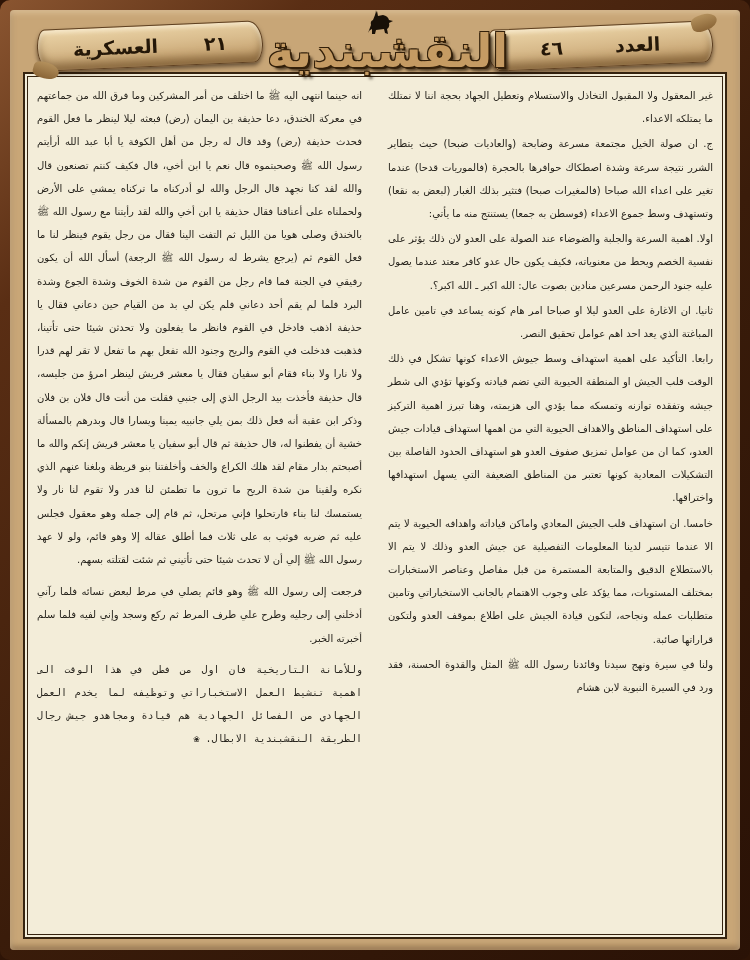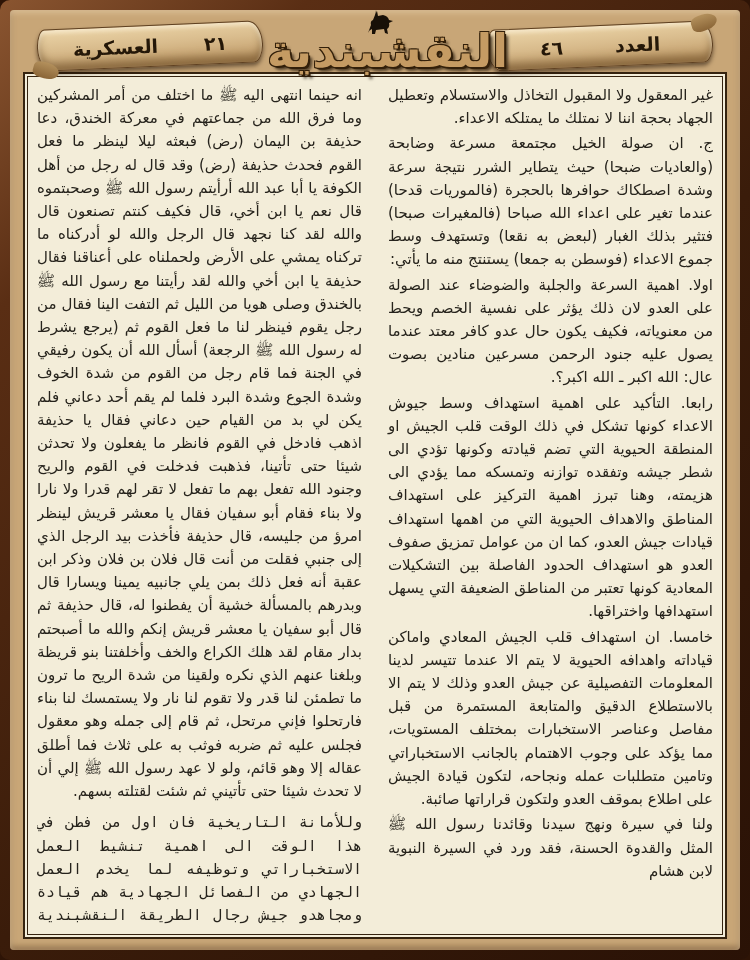--- a/index.html
+++ b/index.html
@@ -32,21 +32,21 @@
   .columns{
     position:absolute;inset:10px 12px 8px 12px;
     display:flex;direction:rtl;gap:26px;
     overflow:hidden;
   }
   .col{
     flex:1 1 0;
     direction:rtl;
     text-align:justify;
     color:#26231c;
-    font-size:15px;
+    font-size:10px;
     line-height:23.2px;
   }
   .col p{margin:0 0 2px 0;}
   .col-left p{margin:0 0 9px 0;}
   .col-left p:last-child{margin-bottom:0;font-family:Liberation Mono, monospace;}
   
   .banner{
     position:absolute;top:15px;height:40px;
     display:flex;align-items:center;justify-content:center;
     direction:rtl;
@@ -108,27 +108,29 @@
       <div class="logo-text">النقشبندية</div>
     </div>
 
     <div class="content">
       <div class="columns">
 
         <div class="col col-right">
           <p>غير المعقول ولا المقبول التخاذل والاستسلام وتعطيل الجهاد بحجة اننا لا نمتلك ما يمتلكه الاعداء.</p>
           <p>ج. ان صولة الخيل مجتمعة مسرعة وضابحة (والعاديات ضبحا) حيث يتطاير الشرر نتيجة سرعة وشدة اصطكاك حوافرها بالحجرة (فالموريات قدحا) عندما تغير على اعداء الله صباحا (فالمغيرات صبحا) فتثير بذلك الغبار (لبعض به نقعا) وتستهدف وسط جموع الاعداء (فوسطن به جمعا) يستنتج منه ما يأتي:</p>
           <p>اولا. اهمية السرعة والجلبة والضوضاء عند الصولة على العدو لان ذلك يؤثر على نفسية الخصم ويحط من معنوياته، فكيف يكون حال عدو كافر معتد عندما يصول عليه جنود الرحمن مسرعين منادين بصوت عال: الله اكبر ـ الله اكبر؟.</p>
+          <p>ثانيا. ان الاغارة على العدو ليلا او صباحا امر هام كونه يساعد في تامين عامل المباغتة الذي يعد احد اهم عوامل تحقيق النصر.</p>
           <p>رابعا. التأكيد على اهمية استهداف وسط جيوش الاعداء كونها تشكل في ذلك الوقت قلب الجيش او المنطقة الحيوية التي تضم قيادته وكونها تؤدي الى شطر جيشه وتفقده توازنه وتمسكه مما يؤدي الى هزيمته، وهنا تبرز اهمية التركيز على استهداف المناطق والاهداف الحيوية التي من اهمها استهداف قيادات جيش العدو، كما ان من عوامل تمزيق صفوف العدو هو استهداف الحدود الفاصلة بين التشكيلات المعادية كونها تعتبر من المناطق الضعيفة التي يسهل استهدافها واختراقها.</p>
           <p>خامسا. ان استهداف قلب الجيش المعادي واماكن قياداته واهدافه الحيوية لا يتم الا عندما تتيسر لدينا المعلومات التفصيلية عن جيش العدو وذلك لا يتم الا بالاستطلاع الدقيق والمتابعة المستمرة من قبل مفاصل وعناصر الاستخبارات بمختلف المستويات، مما يؤكد على وجوب الاهتمام بالجانب الاستخباراتي وتامين متطلبات عمله ونجاحه، لتكون قيادة الجيش على اطلاع بموقف العدو ولتكون قراراتها صائبة.</p>
           <p>ولنا في سيرة ونهج سيدنا وقائدنا رسول الله ﷺ المثل والقدوة الحسنة، فقد ورد في السيرة النبوية لابن هشام</p>
         </div>
 
         <div class="col col-left">
           <p>انه حينما انتهى اليه ﷺ ما اختلف من أمر المشركين وما فرق الله من جماعتهم في معركة الخندق، دعا حذيفة بن اليمان (رض) فبعثه ليلا لينظر ما فعل القوم فحدث حذيفة (رض) وقد قال له رجل من أهل الكوفة يا أبا عبد الله أرأيتم رسول الله ﷺ وصحبتموه قال نعم يا ابن أخي، قال فكيف كنتم تصنعون قال والله لقد كنا نجهد قال الرجل والله لو أدركناه ما تركناه يمشي على الأرض ولحملناه على أعناقنا فقال حذيفة يا ابن أخي والله لقد رأيتنا مع رسول الله ﷺ بالخندق وصلى هويا من الليل ثم التفت الينا فقال من رجل يقوم فينظر لنا ما فعل القوم ثم (يرجع يشرط له رسول الله ﷺ الرجعة) أسأل الله أن يكون رفيقي في الجنة فما قام رجل من القوم من شدة الخوف وشدة الجوع وشدة البرد فلما لم يقم أحد دعاني فلم يكن لي بد من القيام حين دعاني فقال يا حذيفة اذهب فادخل في القوم فانظر ما يفعلون ولا تحدثن شيئا حتى تأتينا، فذهبت فدخلت في القوم والريح وجنود الله تفعل بهم ما تفعل لا تقر لهم قدرا ولا نارا ولا بناء فقام أبو سفيان فقال يا معشر قريش لينظر امرؤ من جليسه، قال حذيفة فأخذت بيد الرجل الذي إلى جنبي فقلت من أنت قال فلان بن فلان وذكر ابن عقبة أنه فعل ذلك بمن يلي جانبيه يمينا ويسارا قال وبدرهم بالمسألة خشية أن يفطنوا له، قال حذيفة ثم قال أبو سفيان يا معشر قريش إنكم والله ما أصبحتم بدار مقام لقد هلك الكراع والخف وأخلفتنا بنو قريظة وبلغنا عنهم الذي نكره ولقينا من شدة الريح ما ترون ما تطمئن لنا قدر ولا تقوم لنا نار ولا يستمسك لنا بناء فارتحلوا فإني مرتحل، ثم قام إلى جمله وهو معقول فجلس عليه ثم ضربه فوثب به على ثلاث فما أطلق عقاله إلا وهو قائم، ولو لا عهد رسول الله ﷺ إلي أن لا تحدث شيئا حتى تأتيني ثم شئت لقتلته بسهم.</p>
+          <p>فرجعت إلى رسول الله ﷺ وهو قائم يصلي في مرط لبعض نسائه فلما رآني أدخلني إلى رجليه وطرح علي طرف المرط ثم ركع وسجد وإني لفيه فلما سلم أخبرته الخبر.</p>
           <p>وللأمانة التاريخية فان اول من فطن في هذا الوقت الى اهمية تنشيط العمل الاستخباراتي وتوظيفه لما يخدم العمل الجهادي من الفصائل الجهادية هم قيادة ومجاهدو جيش رجال الطريقة النقشبندية الابطال. ❀</p>
         </div>
 
       </div>
     </div>
 
   </div>
 </div>
 
 </body></html>

